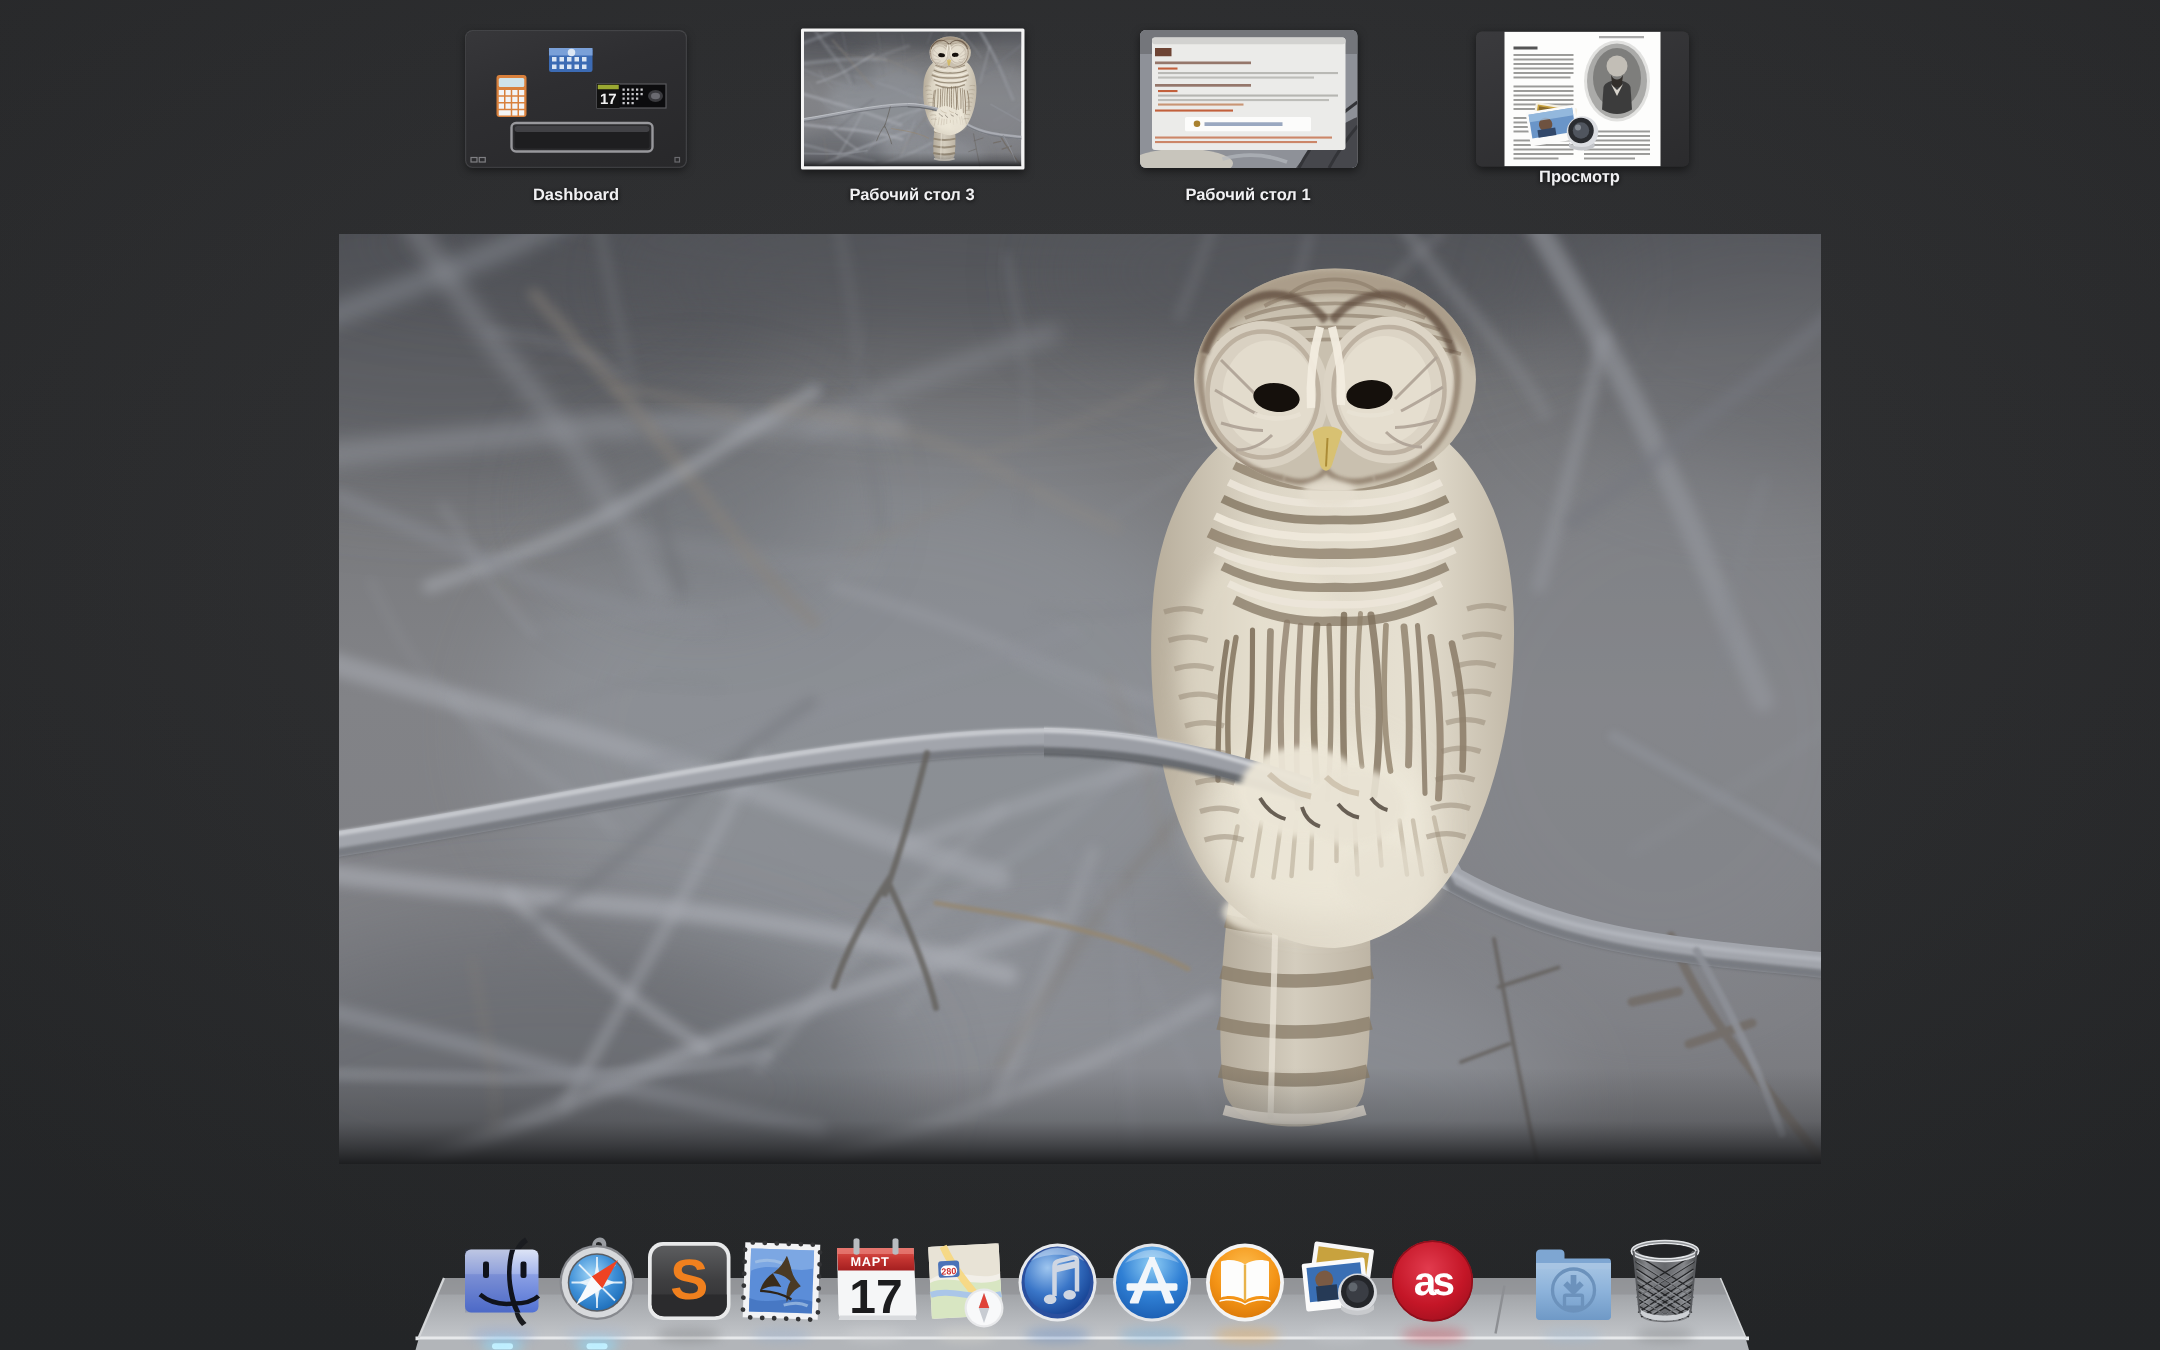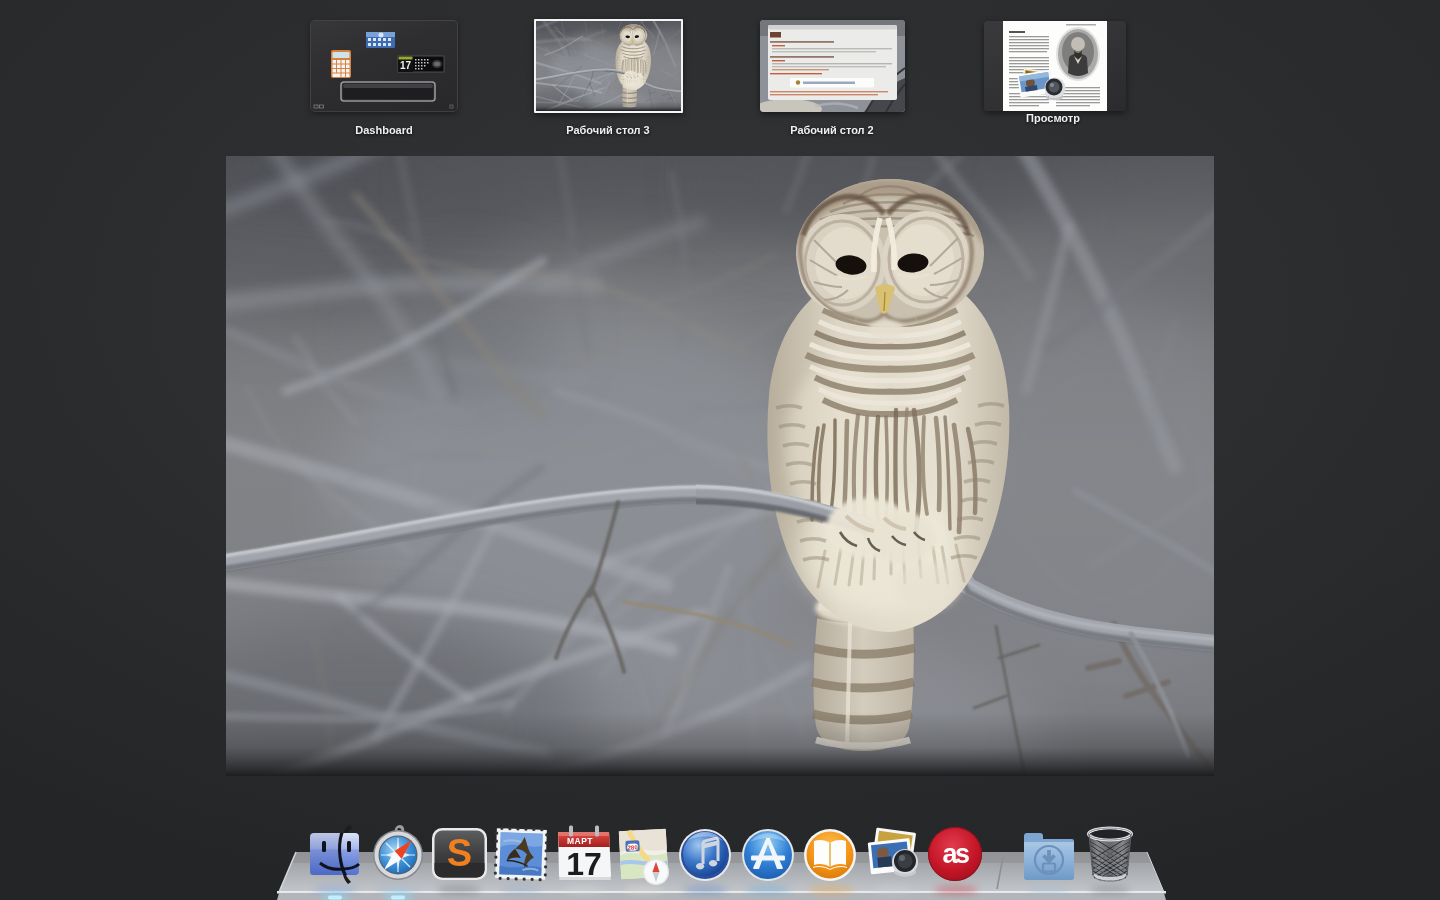--- a/index.html
+++ b/index.html
@@ -126,21 +126,21 @@
  <rect x="12" y="43" width="120" height="1.4" fill="#b5b5b1"></rect>
  <rect x="12" y="46" width="114" height="1.4" fill="#bdbdb9"></rect>
  <rect x="12" y="49" width="57" height="1.4" fill="#c99575"></rect>
  <rect x="10" y="53" width="52" height="1.4" fill="#c2603c"></rect>
  <rect x="30" y="58" width="84" height="9.5" rx="1" fill="#fcfcfb"></rect>
  <circle cx="38" cy="62.5" r="2.2" fill="#a8802e"></circle>
  <rect x="43" y="61.5" width="52" height="2.5" fill="#9aa8c0"></rect>
  <rect x="10" y="71" width="118" height="1.4" fill="#cc8668"></rect>
  <rect x="10" y="74" width="108" height="1.4" fill="#cc8668"></rect>
  </svg></div>
-<div class="tlabel" style="left:722px;top:124px;">Рабочий стол 2</div>
+<div class="tlabel" style="left:722px;top:124px;">Рабочий стол 1</div>
 
 <div class="thumb" id="th-pv" style="left:984px;top:21px;width:142px;height:90px;
  background:linear-gradient(160deg,#3a3a3d,#2b2b2d);box-shadow:0 2px 6px rgba(0,0,0,0.5);overflow:hidden;">
 <svg width="142" height="90" viewBox="0 0 142 90">
  <rect x="19" y="0" width="104" height="90" fill="#fdfdfc"></rect>
  <rect x="82" y="3" width="30" height="1.5" fill="#aaa"></rect>
  <rect x="25" y="10" width="16" height="2" fill="#555"></rect>
  <g fill="#9a9a98">
   <rect x="25" y="15" width="40" height="1.3"></rect>
         <rect x="25" y="18" width="40" height="1.3"></rect>

